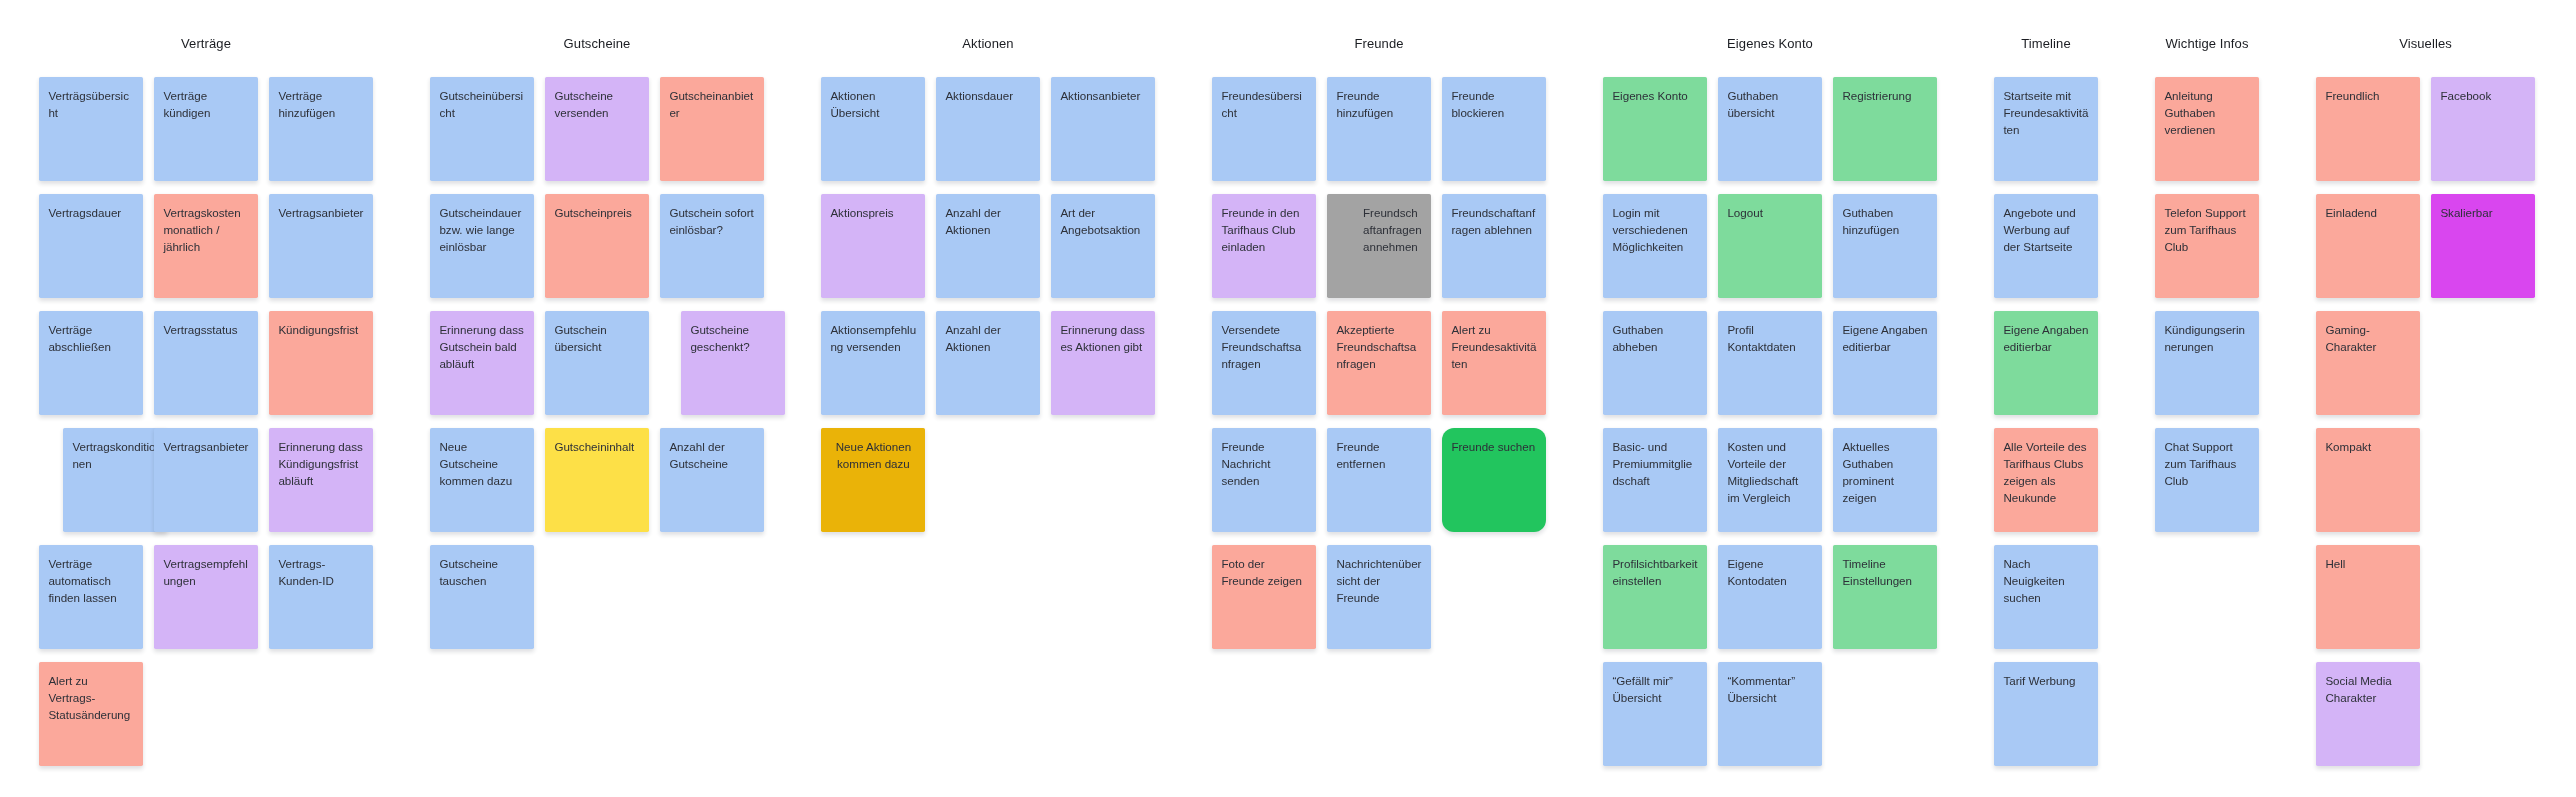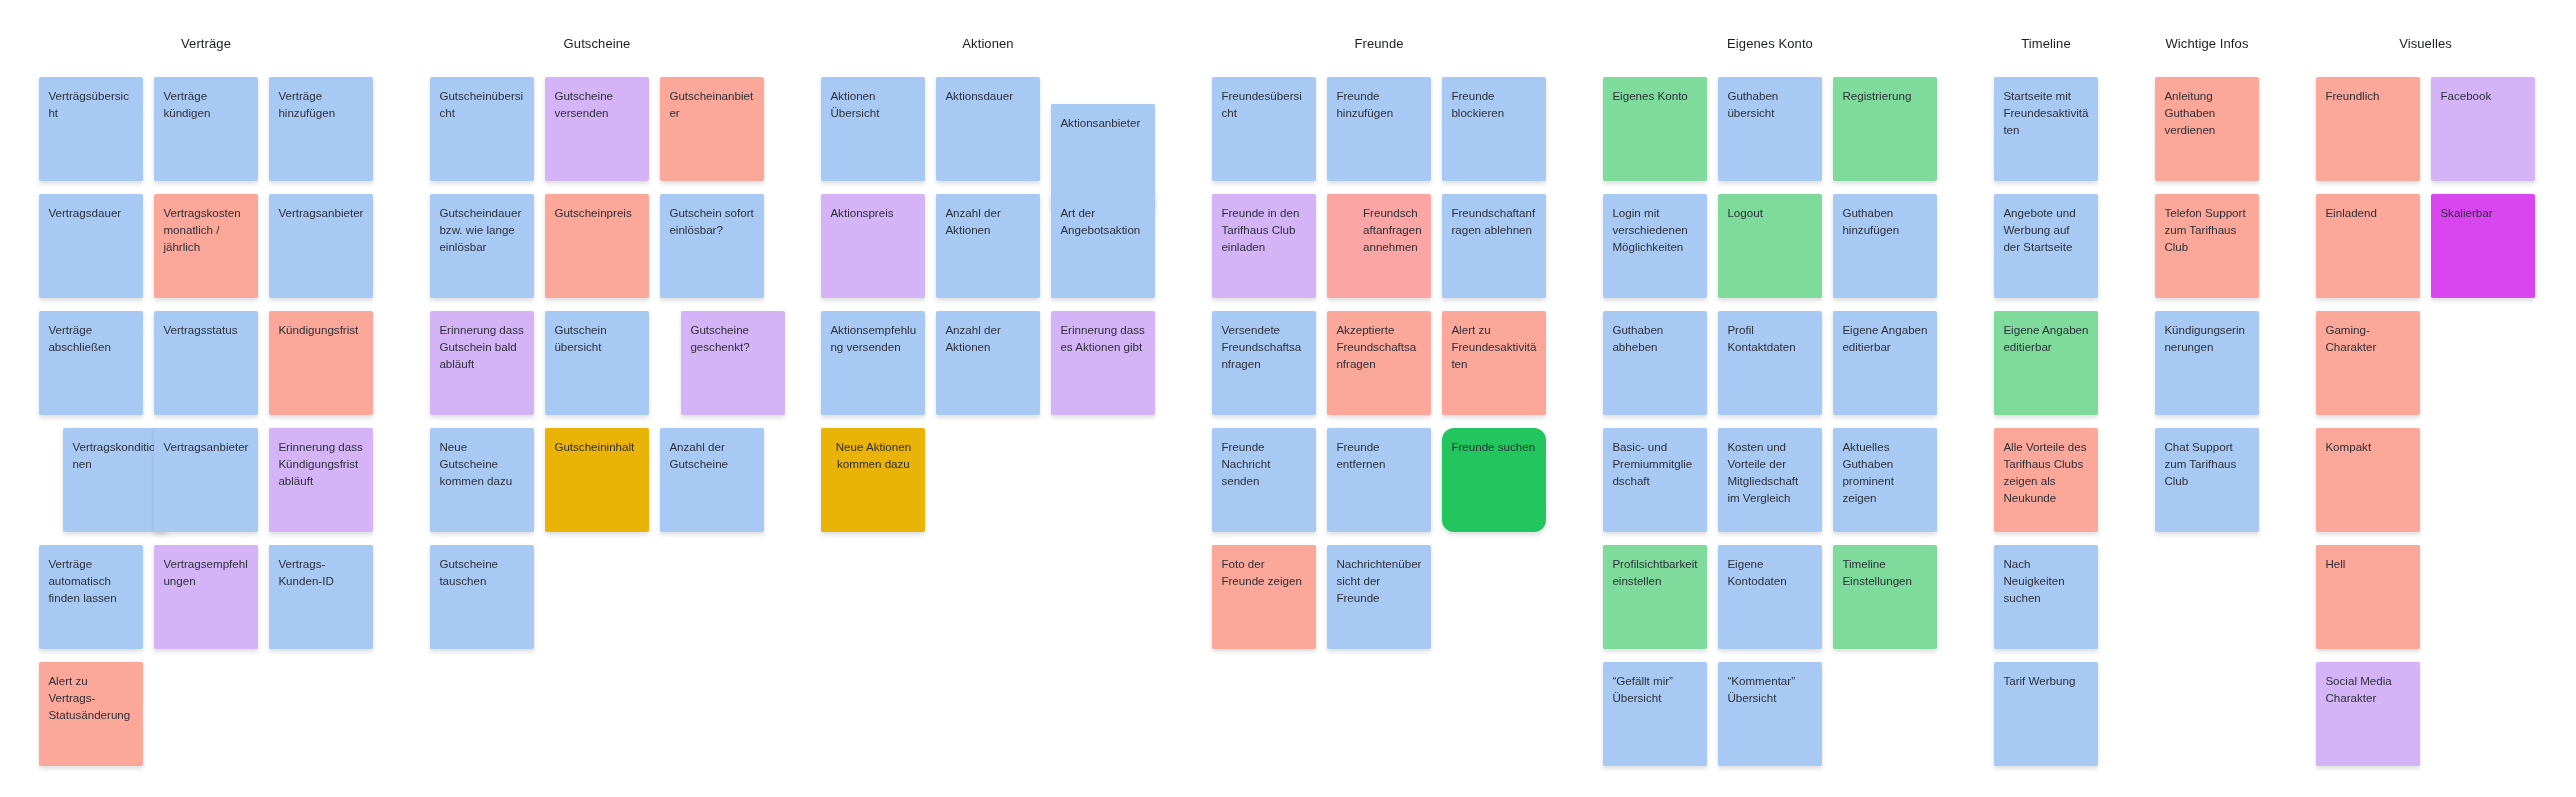--- a/index.html
+++ b/index.html
@@ -124,41 +124,41 @@
         </div>
         <div class="note" style="grid-area: 3 / 2; background: rgb(169, 201, 245);">
           <span class="note-text">Gutschein übersicht</span>
         </div>
         <div class="note" style="grid-area: 3 / 3; background: rgb(212, 180, 247); margin-left: 21px;">
           <span class="note-text">Gutscheine geschenkt?</span>
         </div>
         <div class="note" style="grid-area: 4 / 1; background: rgb(169, 201, 245);">
           <span class="note-text">Neue Gutscheine kommen dazu</span>
         </div>
-        <div class="note" style="grid-area: 4 / 2; background: #eab308;">
+        <div class="note" style="grid-area: 4 / 2; background: #fde047;">
           <span class="note-text">Gutscheininhalt</span>
         </div>
         <div class="note" style="grid-area: 4 / 3; background: rgb(169, 201, 245);">
           <span class="note-text">Anzahl der Gutscheine</span>
         </div>
         <div class="note" style="grid-area: 5 / 1; background: rgb(169, 201, 245);">
           <span class="note-text">Gutscheine tauschen</span>
         </div>
       </div>
     </div>
     <div class="col-group">
       <div class="col-title">Aktionen</div>
       <div class="notes-grid" style="grid-template-columns: repeat(3, 104px);">
         <div class="note" style="grid-area: 1 / 1; background: rgb(169, 201, 245);">
           <span class="note-text">Aktionen Übersicht</span>
         </div>
         <div class="note" style="grid-area: 1 / 2; background: rgb(169, 201, 245);">
           <span class="note-text">Aktionsdauer</span>
         </div>
-        <div class="note" style="grid-area: 1 / 3; background: rgb(169, 201, 245); margin-top: 27px;">
+        <div class="note" style="grid-area: 1 / 3; background: rgb(169, 201, 245);">
           <span class="note-text">Aktionsanbieter</span>
         </div>
         <div class="note" style="grid-area: 2 / 1; background: rgb(212, 180, 247);">
           <span class="note-text">Aktionspreis</span>
         </div>
         <div class="note" style="grid-area: 2 / 2; background: rgb(169, 201, 245);">
           <span class="note-text">Anzahl der Aktionen</span>
         </div>
         <div class="note" style="grid-area: 2 / 3; background: rgb(169, 201, 245);">
           <span class="note-text">Art der Angebotsaktion</span>
@@ -185,21 +185,21 @@
         </div>
         <div class="note" style="grid-area: 1 / 2; background: rgb(169, 201, 245);">
           <span class="note-text">Freunde hinzufügen</span>
         </div>
         <div class="note" style="grid-area: 1 / 3; background: rgb(169, 201, 245);">
           <span class="note-text">Freunde blockieren</span>
         </div>
         <div class="note" style="grid-area: 2 / 1; background: rgb(212, 180, 247);">
           <span class="note-text">Freunde in den Tarifhaus Club einladen</span>
         </div>
-        <div class="note" style="grid-area: 2 / 2; background: #fca5a5; padding-left: 36px;">
+        <div class="note" style="grid-area: 2 / 2; background: #a3a3a3; padding-left: 36px;">
           <span class="note-text">Freundschaftanfragen annehmen</span>
         </div>
         <div class="note" style="grid-area: 2 / 3; background: rgb(169, 201, 245);">
           <span class="note-text">Freundschaftanfragen ablehnen</span>
         </div>
         <div class="note" style="grid-area: 3 / 1; background: rgb(169, 201, 245);">
           <span class="note-text">Versendete Freundschaftsanfragen</span>
         </div>
         <div class="note" style="grid-area: 3 / 2; background: rgb(251, 168, 155);">
           <span class="note-text">Akzeptierte Freundschaftsanfragen</span>

